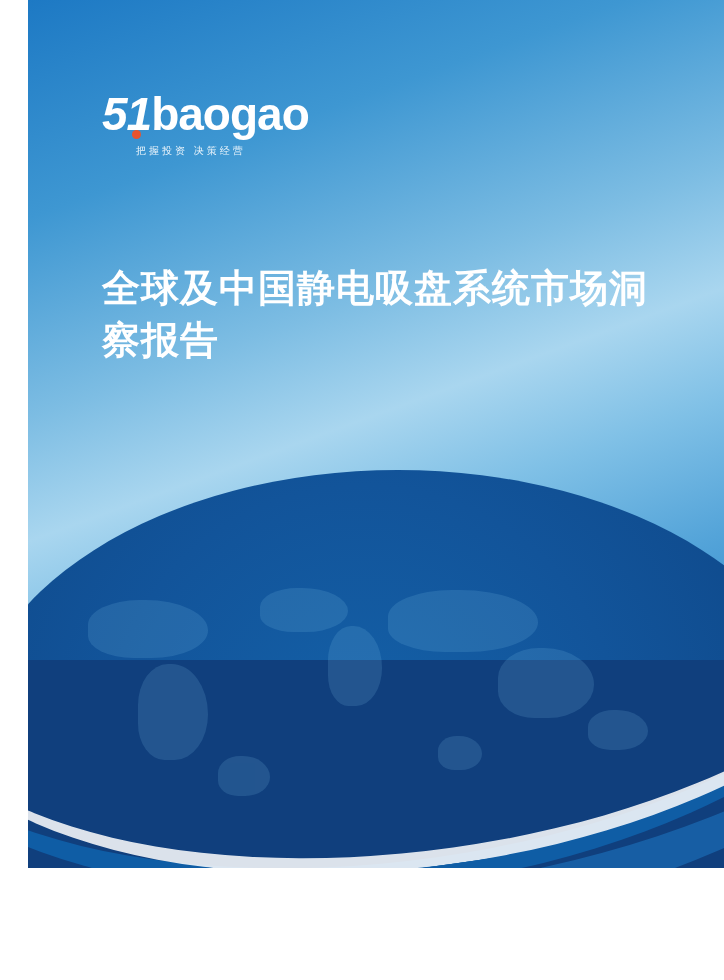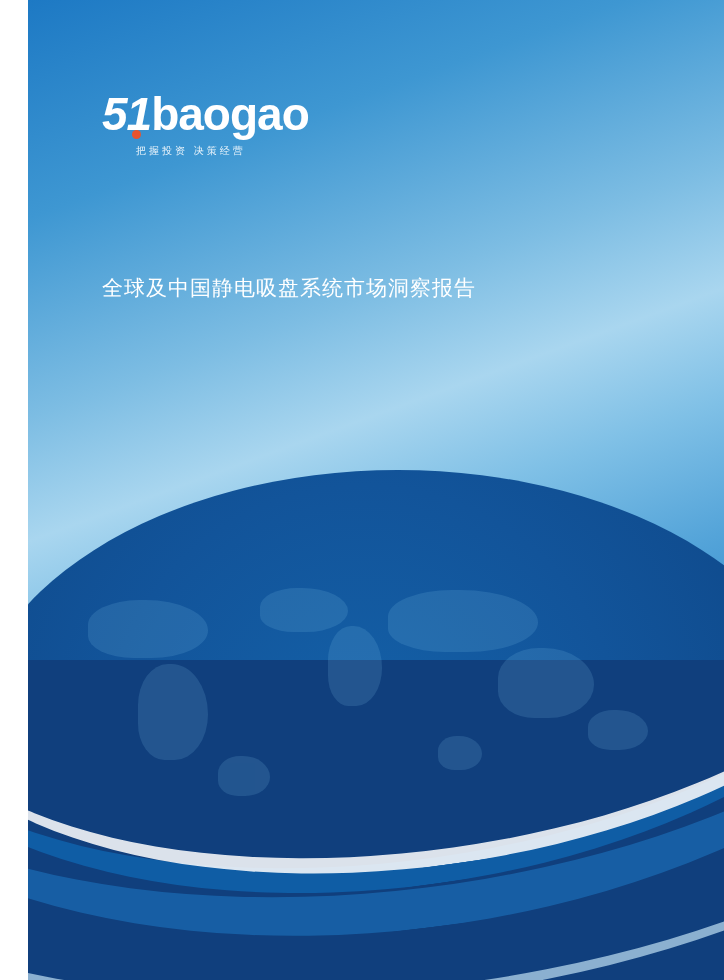--- a/index.html
+++ b/index.html
@@ -6,21 +6,21 @@
     margin: 0;
     padding: 0;
     background: #ffffff;
   }
   body {
     font-family: "Liberation Sans", sans-serif;
   }
   .page {
     position: relative;
     width: 724px;
-    height: 980px;
+    height: 868px;
     overflow: hidden;
     background: #f9a8d4;
   }
   
   .gutter {
     position: absolute;
     left: 0;
     top: 0;
     width: 28px;
     height: 980px;
@@ -164,24 +164,24 @@
     background: #e8532c;
     z-index: 21;
   }
   
   .title {
     position: absolute;
     left: 74px;
     top: 262px;
     width: 570px;
     z-index: 20;
-    font-size: 21px;
+    font-size: 38px;
     line-height: 52px;
     color: #ffffff;
-    font-weight: normal;
+    font-weight: bold;
     letter-spacing: 1px;
   }
 </style>
 </head>
 <body>
 
 <div class="page">
 
   <div class="gutter"></div>
 

